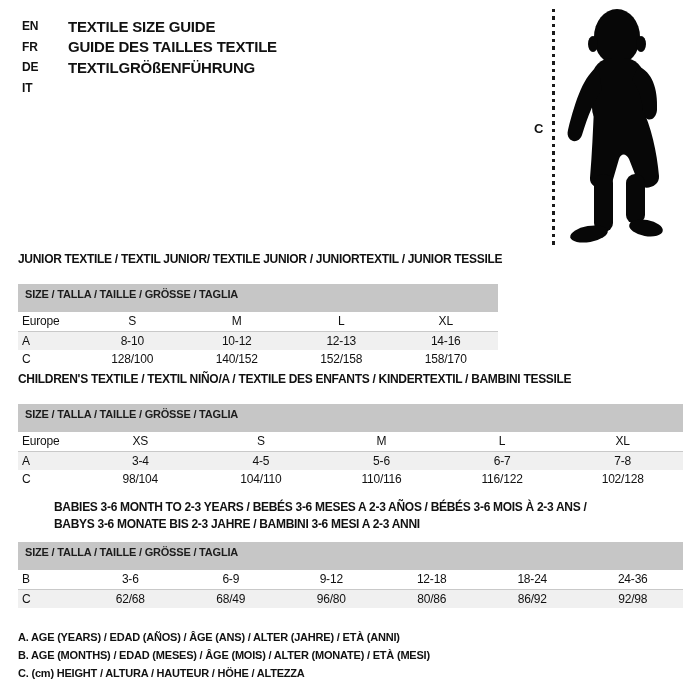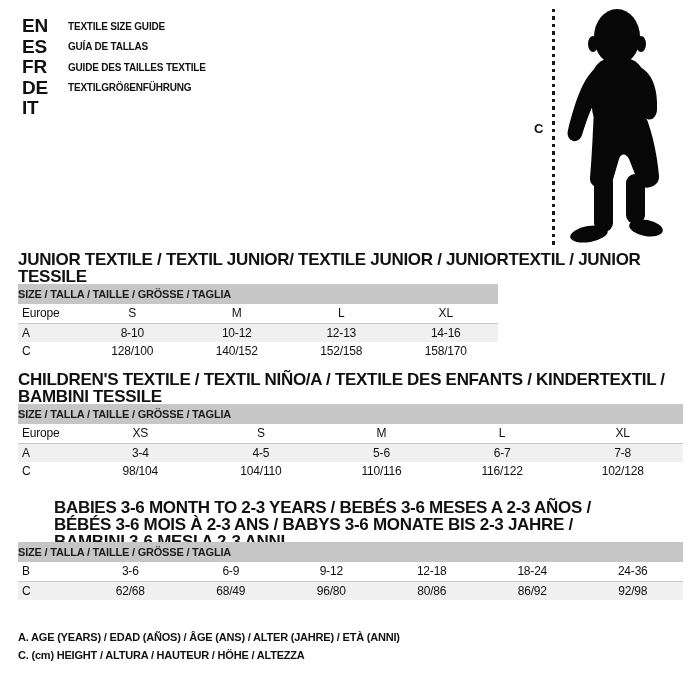--- a/index.html
+++ b/index.html
@@ -3,61 +3,57 @@
 <meta charset="utf-8">
 <style>
   html,body{margin:0;padding:0;background:#fff;}
   .page{
     position:relative;width:700px;height:700px;background:#ffffff;
     font-family:"Liberation Sans",sans-serif;color:#111;overflow:hidden;
   }
   
   .lang-list{position:absolute;left:22px;top:16px;}
   .lang-row{display:flex;height:20.5px;align-items:center;}
-  .lang-code{width:46px;font-size:19px;font-weight:700;letter-spacing:-0.2px;}
-  .lang-title{font-size:10px;font-weight:700;letter-spacing:-0.2px;}
+  .lang-code{width:46px;font-size:12px;font-weight:700;letter-spacing:-0.2px;}
+  .lang-title{font-size:15px;font-weight:700;letter-spacing:-0.2px;}
   
   .figure-label{position:absolute;left:534px;top:121px;font-size:13px;font-weight:700;}
   .measure-line{
     position:absolute;left:552px;top:9px;width:3px;height:237px;
     background:repeating-linear-gradient(to bottom,#1a1a1a 0 3.5px,transparent 3.5px 7.5px);
   }
   .silhouette{position:absolute;left:558px;top:2px;}
   
   .section-title{
-    position:absolute;left:18px;font-size:17px;font-weight:700;
+    position:absolute;left:18px;font-size:12px;font-weight:700;
     letter-spacing:-0.3px;line-height:17px;color:#111;
   }
   .stable{position:absolute;left:18px;}
   .thead{
-    height:20px;line-height:20px;background:#c6c6c6;color:#1c1c1c;
-    font-size:11px;font-weight:700;letter-spacing:-0.2px;
+    height:28px;line-height:20px;background:#c6c6c6;color:#1c1c1c;
+    font-size:11px;font-weight:700;letter-spacing:-0.2px;padding-left:7px;
     box-sizing:border-box;
   }
   .trow{display:flex;height:19px;line-height:19px;font-size:12px;letter-spacing:-0.2px;}
   .trow.alt{background:#f0f0f0;border-top:1px solid #c9c9c9;height:18px;line-height:18px;}
   .tlabel{width:62px;padding-left:4px;box-sizing:border-box;text-align:left;}
   .tcell{flex:1;text-align:center;}
   
   .notes{position:absolute;left:18px;top:628px;}
   .note-line{font-size:11px;font-weight:700;letter-spacing:-0.2px;line-height:18px;}
 </style>
 </head>
 <body>
 
 <div class="page">
 
   <div class="lang-list">
     <div class="lang-row">
       <span class="lang-code">EN</span>
       <span class="lang-title">TEXTILE SIZE GUIDE</span>
-    </div>
-    <div class="lang-row">
-      <span class="lang-code">ES</span>
-      <span class="lang-title">GUÍA DE TALLAS</span>
     </div>
     <div class="lang-row">
       <span class="lang-code">FR</span>
       <span class="lang-title">GUIDE DES TAILLES TEXTILE</span>
     </div>
     <div class="lang-row">
       <span class="lang-code">DE</span>
       <span class="lang-title">TEXTILGRÖßENFÜHRUNG</span>
     </div>
     <div class="lang-row">
@@ -162,16 +158,17 @@
           <span class="tcell">96/80</span>
           <span class="tcell">80/86</span>
           <span class="tcell">86/92</span>
           <span class="tcell">92/98</span>
         </div>
       </div>
   </div>
 
   <div class="notes">
     <div class="note-line">A. AGE (YEARS) / EDAD (AÑOS) / ÂGE (ANS) / ALTER (JAHRE) / ETÀ (ANNI)</div>
+    <div class="note-line">B. AGE (MONTHS) / EDAD (MESES) / ÂGE (MOIS) / ALTER (MONATE) / ETÀ (MESI)</div>
     <div class="note-line">C. (cm) HEIGHT / ALTURA / HAUTEUR / HÖHE / ALTEZZA</div>
   </div>
 
 </div>
 
 </body></html>

